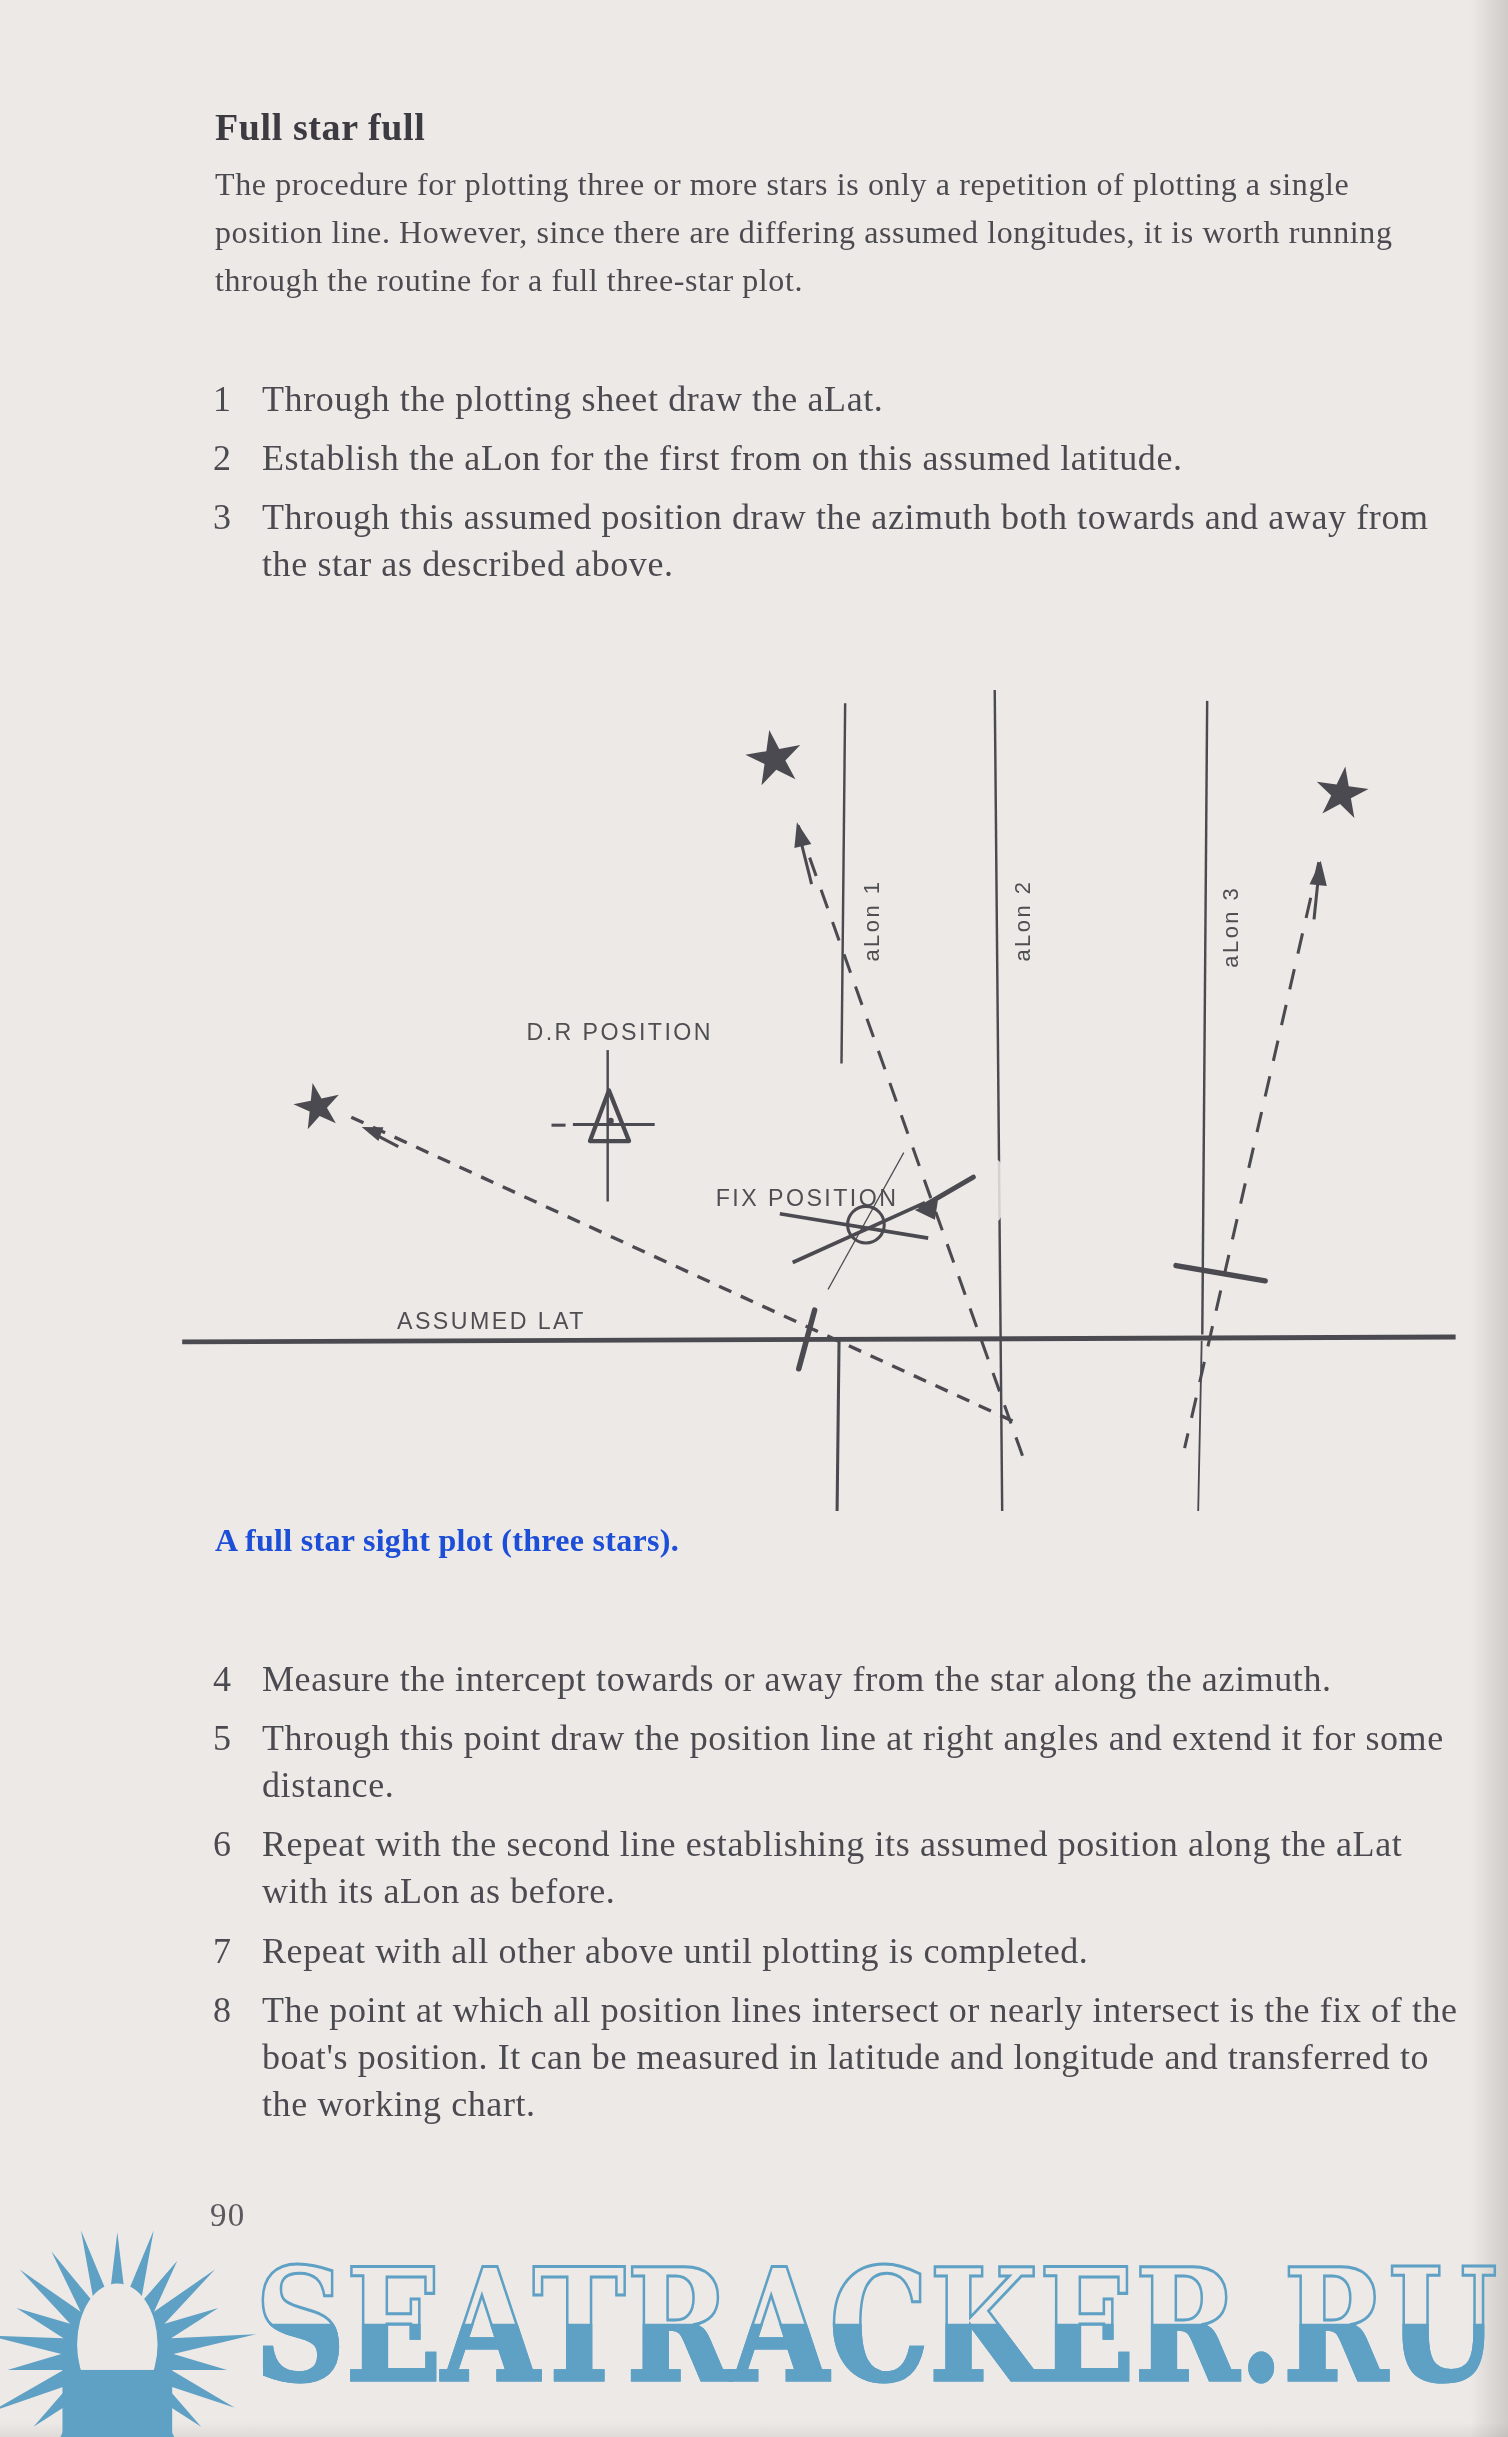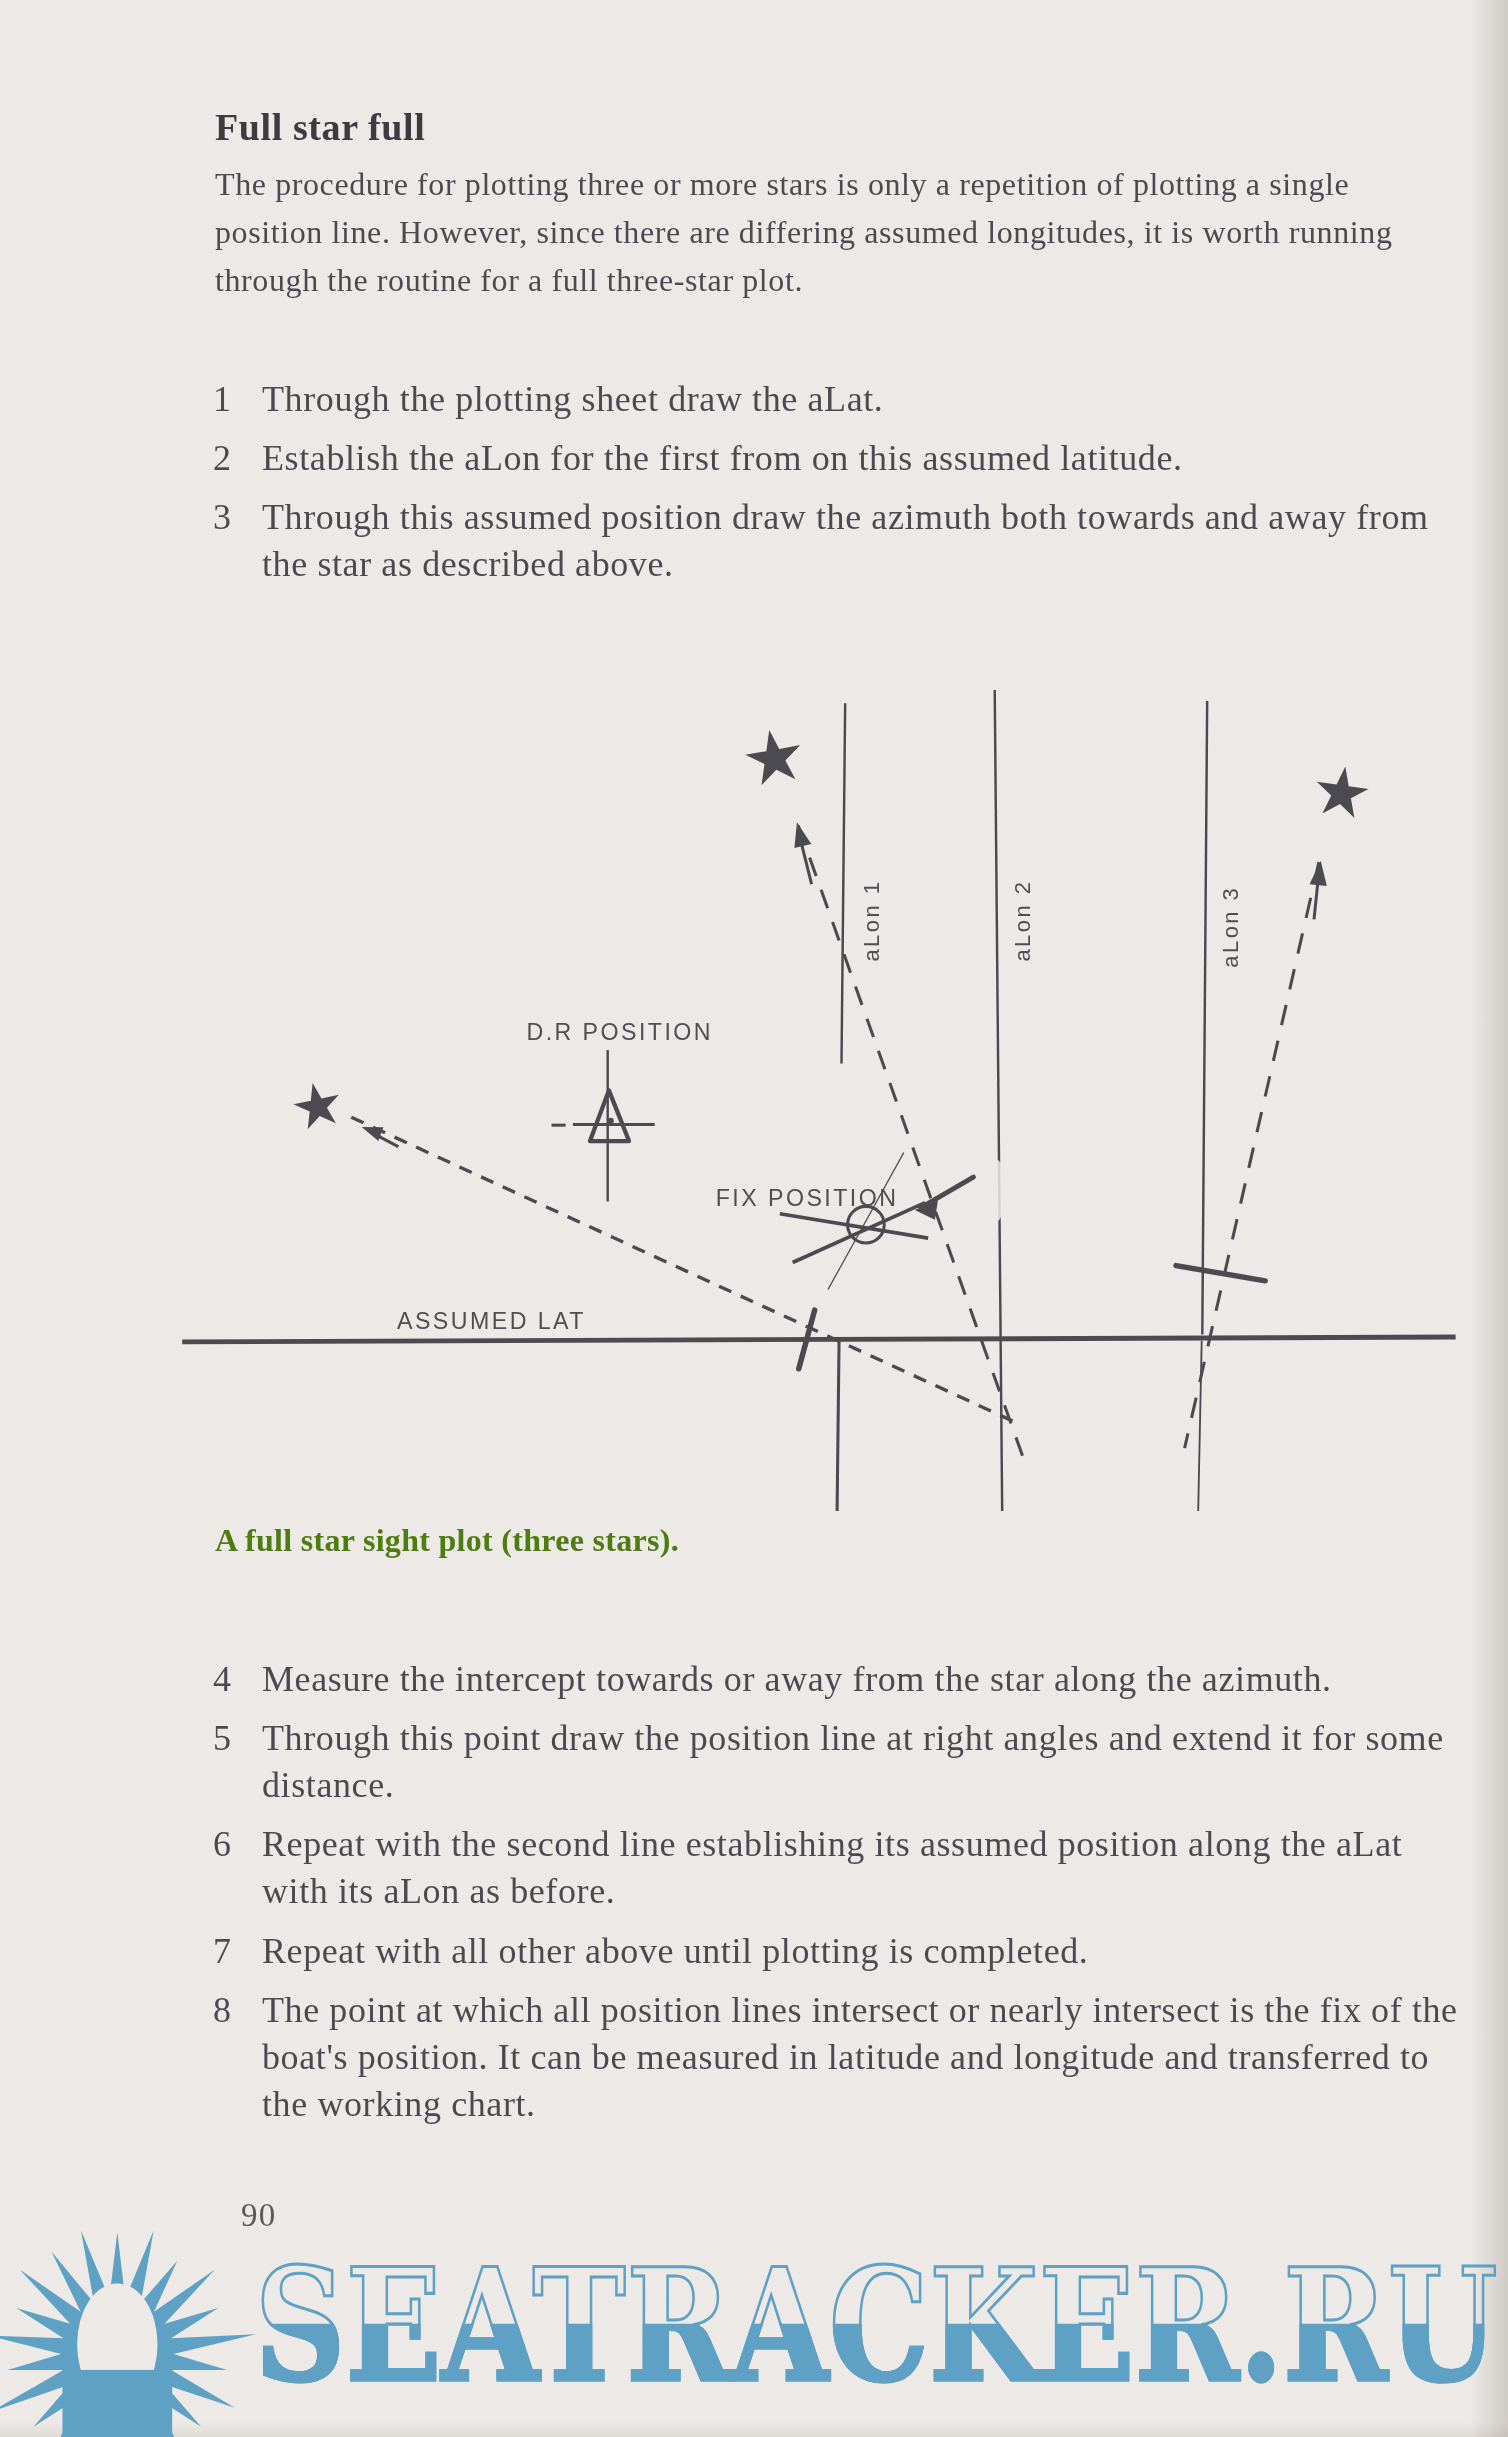--- a/index.html
+++ b/index.html
@@ -24,25 +24,25 @@
   }
   .steps{position:absolute;left:213px;width:1246px;}
   .steps-top{top:376px;}
   .steps-bottom{top:1656px;}
   .step{display:flex;margin-bottom:12.2px;font-size:36px;line-height:47px;letter-spacing:0.6px;}
   .step-num{flex:none;width:49px;}
   .step-text{flex:1;}
 
   .figure-caption{
     position:absolute;left:215px;top:1522px;width:1221px;
-    font-size:32px;font-weight:bold;color:#4d7c0f;letter-spacing:0.3px;
+    font-size:32px;font-weight:bold;color:#1d4ed8;letter-spacing:0.3px;
   }
   .page-number{
     position:absolute;left:210px;top:2197px;
-    font-size:33px;color:#5a595e;letter-spacing:1.2px;margin-left:31px;
+    font-size:33px;color:#5a595e;letter-spacing:1.2px;
   }
 
   svg{position:absolute;left:0;}
   .diagram-svg{top:638px;}
   .wm-svg{top:2192px;}
 
   .ink-line{stroke:var(--ink,#4b4a50);fill:none;}
   .ink-fill{fill:var(--ink,#4b4a50);stroke:none;}
   .diagram-label{
     font-family:"Liberation Sans", sans-serif;

